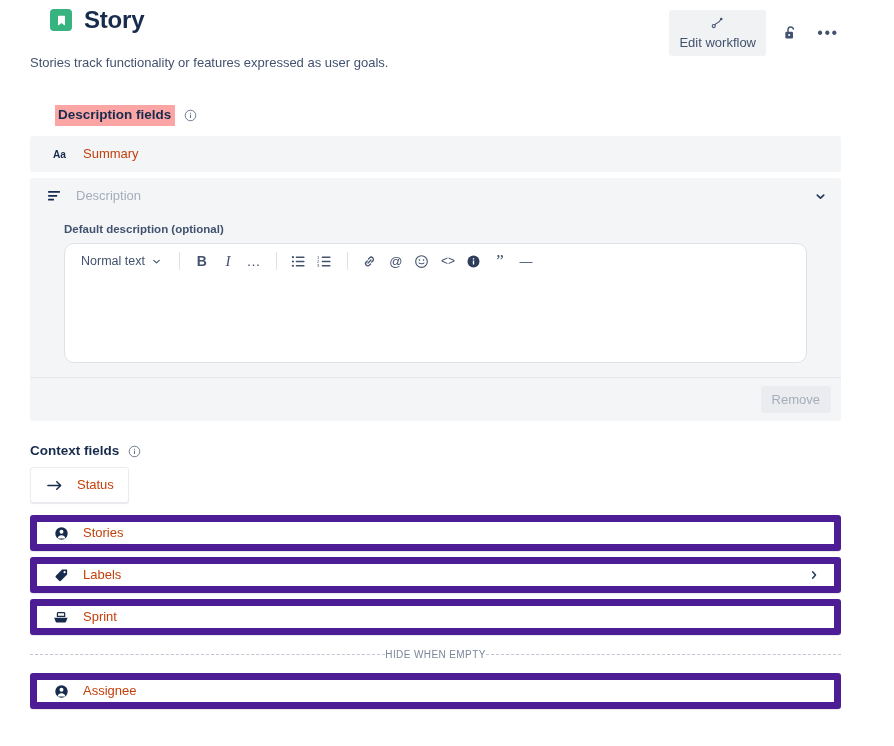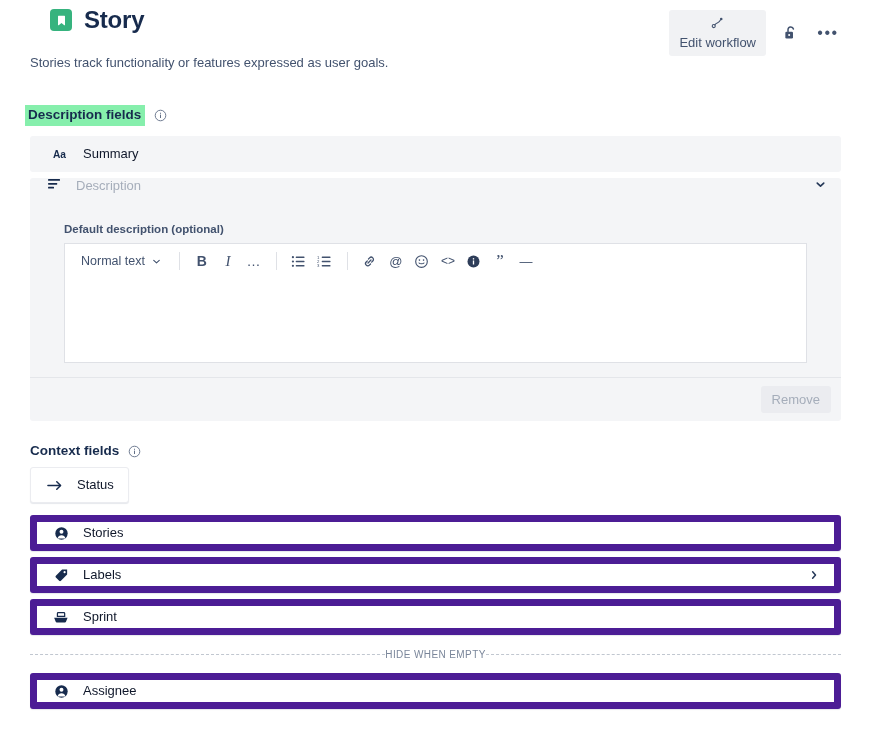--- a/index.html
+++ b/index.html
@@ -57,21 +57,21 @@
     font-size: 13px; color: #42526E; line-height: 18px;
   }
 
   
   .section-head {
     position: absolute; display: flex; align-items: center; gap: 9px;
   }
   .section-title {
     font-size: 13.5px; font-weight: bold; color: #172B4D; line-height: 18px;
   }
-  .hl { background: #86efac; padding: 1px 4px 2px 3px; }
+  .hl { background: #fca5a5; padding: 1px 4px 2px 3px; margin-left: 30px; }
   .info-i { color: #5E6C84; display: flex; align-items: center; }
 
   
   .panel {
     position: absolute; left: 30px; width: 811px;
   }
   .field-row {
     display: flex; align-items: center;
     height: 36px; padding: 0 14px 0 14px;
     background: #FFFFFF;
@@ -79,44 +79,44 @@
     border-radius: 3px;
     box-shadow: 0 1px 1px rgba(9,30,66,0.10);
     margin-bottom: 6px;
     cursor: pointer;
   }
   .field-row.gray { background: #F4F5F7; border-color: #F4F5F7; box-shadow: none; }
   .field-icon {
     width: 20px; min-width: 20px; display: flex; align-items: center; justify-content: center;
     color: #172B4D; margin-right: 12px;
   }
-  .field-label { font-size: 13px; color: #0f172a; flex: 1; line-height: 16px; }
+  .field-label { font-size: 13px; color: #c2410c; flex: 1; line-height: 16px; }
   .field-label.muted { color: #A5ADBA; }
   .chev { color: #253858; display: flex; align-items: center; }
 
   
   .desc-block {
     background: #F4F5F7;
     border-radius: 3px;
     margin-bottom: 6px;
     overflow: hidden;
   }
   .desc-head {
-    display: flex; align-items: flex-start; height: 36px;
+    display: flex; align-items: center; height: 36px;
     padding: 0 14px; cursor: pointer;
   }
   .desc-body { padding: 0 34px 14px 34px; }
   .desc-field-label {
     font-size: 11.5px; color: #42526E; font-weight: bold;
     margin: 8px 0 7px 0; line-height: 14px;
   }
   .editor {
     background: #FFFFFF;
     border: 1px solid #DFE1E6;
-    border-radius: 0;
+    border-radius: 10px;
     height: 120px;
   }
   .editor-toolbar {
     display: flex; align-items: center; height: 34px;
     padding: 0 8px; gap: 0;
   }
   .tb-normal {
     display: flex; align-items: center; gap: 6px;
     font-size: 12.5px; color: #42526E; padding: 4px 8px;
     border-radius: 3px; cursor: pointer; white-space: nowrap;

